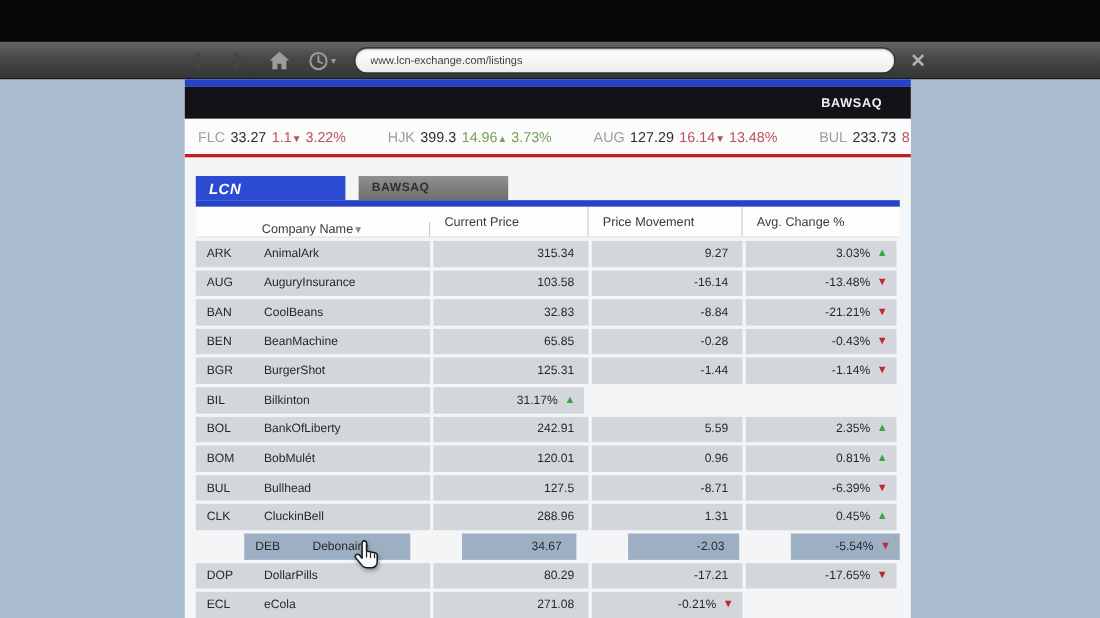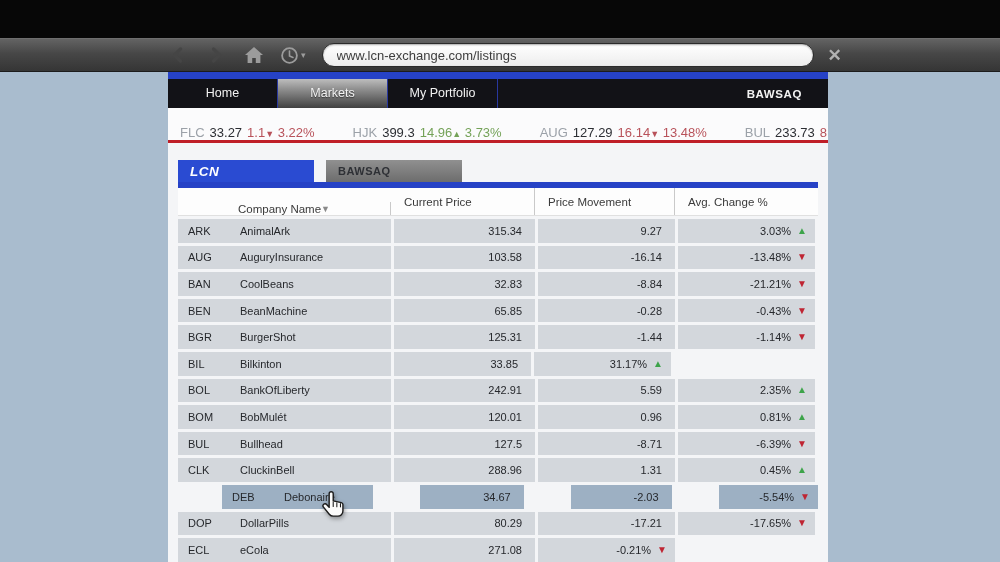--- a/index.html
+++ b/index.html
@@ -14,37 +14,37 @@
   .nav-btn{display:flex;align-items:center;justify-content:center;cursor:pointer;}
   .chev{width:20px;height:20px;margin-right:18px;}
   .chev svg{display:block;}
   .home-btn{margin-right:16px;}
   .hist-btn{margin-right:10px;display:flex;align-items:center;}
   .hist-caret{color:#9c9c9c;font-size:9px;margin-left:2px;}
   .url-bar{width:462px;height:22px;border-radius:13px;
     background:linear-gradient(#ffffff,#ededed);border:1px solid #2b2b2b;
     box-shadow:inset 0 1px 2px rgba(0,0,0,.35);
     display:flex;align-items:center;padding:0 14px;margin-left:6px;}
-  .url-text{font-size:13px;color:#3d3d3d;white-space:nowrap;overflow:hidden;}
+  .url-text{font-size:10px;color:#3d3d3d;white-space:nowrap;overflow:hidden;}
   .close-btn{margin-left:14px;color:#b2b2b2;font-size:17px;font-weight:bold;cursor:pointer;}
   
   .page{position:absolute;left:0;top:72px;width:1000px;height:490px;background:#a9bcce;}
   .site{position:absolute;left:168px;top:0;width:660px;height:490px;background:#f4f5f7;}
   
   .site-topborder{height:7px;background:var(--accent-blue,#2642c6);}
   .site-nav{height:29px;background:#121217;display:flex;align-items:center;}
   .site-tab{width:110px;height:29px;line-height:29px;text-align:center;color:#f2f2f2;
     font-size:12.5px;border-right:1px solid #28379f;box-sizing:border-box;cursor:pointer;}
   .site-tab.active{background:linear-gradient(#bdbdbd,#8f8f8f 35%,#404040);
     text-shadow:0 1px 1px rgba(0,0,0,.5);}
   .brand{margin-left:auto;padding-right:26px;color:#f2f2f2;font-weight:bold;
     font-size:11.5px;letter-spacing:.6px;}
   
   .ticker{height:32px;background:#fbfbfc;border-bottom:3px solid var(--accent-red,#bf1e27);
-    display:flex;align-items:flex-end;padding-left:12px;gap:38px;
+    display:flex;align-items:center;padding-left:12px;gap:38px;
     white-space:nowrap;overflow:hidden;font-size:13px;}
   .titem{flex:0 0 auto;}
   .t-sym{color:#9ba1a8;}
   .t-price{color:#2c2e33;margin-left:5px;}
   .t-chg{margin-left:5px;}
   .t-chg.up{color:var(--up-green-ticker,#74a258);}
   .t-chg.down{color:var(--down-red-ticker,#b8525a);}
   .t-tri{font-size:9px;}
   
   .content{padding:0 10px;}
@@ -114,25 +114,20 @@
     <div class="url-bar">
       <span class="url-text">www.lcn-exchange.com/listings</span>
     </div>
     <div class="close-btn">✕</div>
   </div>
 
   <div class="page">
     <div class="site">
       <div class="site-topborder"></div>
       <div class="site-nav">
-        <div id="nav-tabs" style="display:flex;height:29px;">
-            <div class="site-tab">Home</div>
-            <div class="site-tab active">Markets</div>
-            <div class="site-tab">My Portfolio</div>
-          </div>
         <div class="brand">BAWSAQ</div>
       </div>
       <div class="ticker" id="ticker">
           <span class="titem"><span class="t-sym">FLC</span><span class="t-price">33.27</span><span class="t-chg down"><span>1.1</span><span class="t-tri">▼</span><span> 3.22%</span></span></span>
           <span class="titem"><span class="t-sym">HJK</span><span class="t-price">399.3</span><span class="t-chg up"><span>14.96</span><span class="t-tri">▲</span><span> 3.73%</span></span></span>
           <span class="titem"><span class="t-sym">AUG</span><span class="t-price">127.29</span><span class="t-chg down"><span>16.14</span><span class="t-tri">▼</span><span> 13.48%</span></span></span>
           <span class="titem"><span class="t-sym">BUL</span><span class="t-price">233.73</span><span class="t-chg down"><span>8.71</span></span></span>
         </div>
       <div class="content">
         <div class="extabs" id="extabs">
@@ -214,21 +209,20 @@
               <div class="cell c4">
                 <span>-1.14%</span>
                 <span class="tri down">▼</span>
               </div>
             </div>
             <div class="row">
               <div class="cell c1">
                 <span class="sym">BIL</span>
                 <span class="cname">Bilkinton</span>
               </div>
-              <div class="cell c3">33.85</div>
               <div class="cell c4">
                 <span>31.17%</span>
                 <span class="tri up">▲</span>
               </div>
             </div>
             <div class="row">
               <div class="cell c1">
                 <span class="sym">BOL</span>
                 <span class="cname">BankOfLiberty</span>
               </div>

